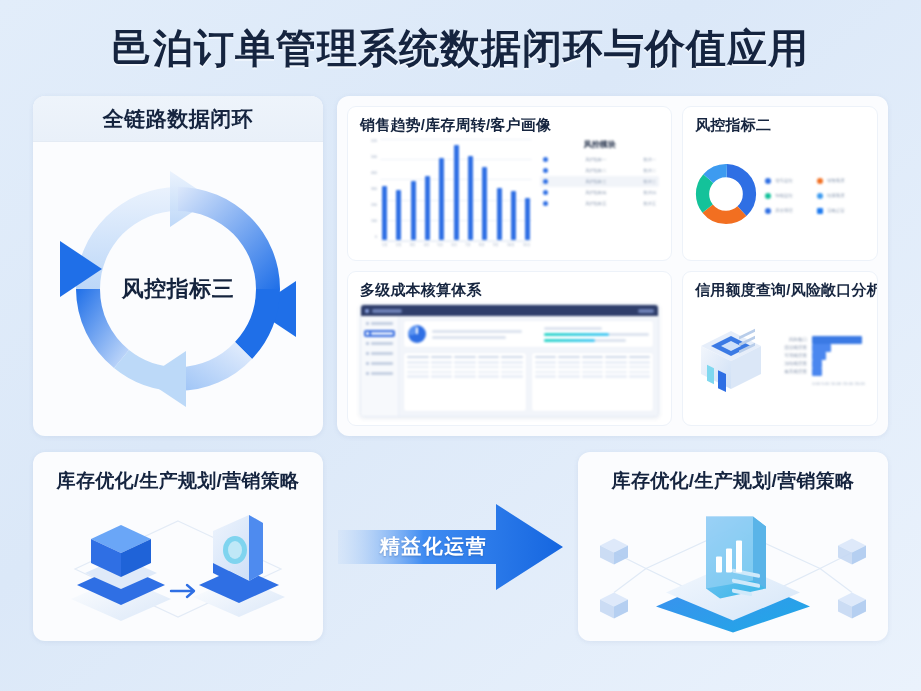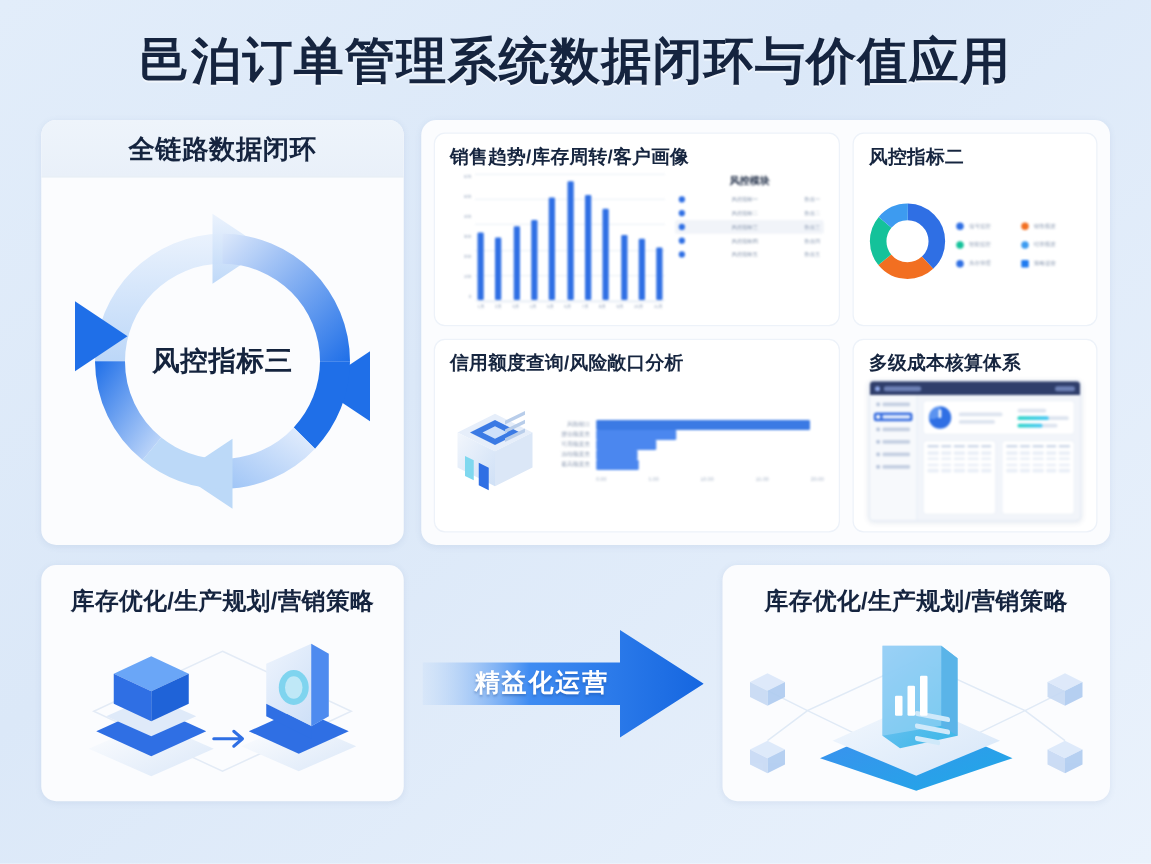--- a/index.html
+++ b/index.html
@@ -432,20 +432,153 @@
               </div>
               <div class="legend-item">
                 <span class="legend-dot" style="background: rgb(47, 111, 228);"></span>
                 <span class="legend-text">库存管理</span>
               </div>
               <div class="legend-item">
                 <span class="legend-dot sq" style="background: rgb(31, 123, 240);"></span>
                 <span class="legend-text">策略运营</span>
               </div>
             </div>
+        </div>
+      </div>
+
+      <div class="mini-card">
+        <div class="mini-title">多级成本核算体系</div>
+        <div class="mini-body">
+          <div class="dash blur-s">
+            <div class="dash-top">
+              <div class="lhs">
+                  <i class="dash-dot"></i>
+                  <b class="dash-pill" style="width:30px"></b>
+                </div>
+              <b class="dash-pill" style="width:16px"></b>
+            </div>
+            <div class="dash-main">
+              <div class="dash-side" id="dashnav">
+                  <div class="dash-nav">
+                    <i></i>
+                    <b></b>
+                  </div>
+                  <div class="dash-nav active">
+                    <i></i>
+                    <b></b>
+                  </div>
+                  <div class="dash-nav">
+                    <i></i>
+                    <b></b>
+                  </div>
+                  <div class="dash-nav">
+                    <i></i>
+                    <b></b>
+                  </div>
+                  <div class="dash-nav">
+                    <i></i>
+                    <b></b>
+                  </div>
+                  <div class="dash-nav">
+                    <i></i>
+                    <b></b>
+                  </div>
+                </div>
+              <div class="dash-content">
+                <div class="dash-card dash-widgets">
+                  <div class="dash-pie"></div>
+                  <div class="dash-lines">
+                      <b style="width:85%"></b>
+                      <b style="width:70%"></b>
+                    </div>
+                  <div class="dash-prog">
+                      <b style="width:55%"></b>
+                      <b class="teal" style="width:100%"></b>
+                      <b class="teal" style="width:78%"></b>
+                    </div>
+                </div>
+                <div class="dash-grids">
+                  <div class="dash-grid" id="grid1">
+                      <div class="hdr">
+                        <i></i>
+                        <i></i>
+                        <i></i>
+                        <i></i>
+                        <i></i>
+                      </div>
+                      <div class="row">
+                        <i></i>
+                        <i></i>
+                        <i></i>
+                        <i></i>
+                        <i></i>
+                      </div>
+                      <div class="row">
+                        <i></i>
+                        <i></i>
+                        <i></i>
+                        <i></i>
+                        <i></i>
+                      </div>
+                      <div class="row">
+                        <i></i>
+                        <i></i>
+                        <i></i>
+                        <i></i>
+                        <i></i>
+                      </div>
+                      <div class="row">
+                        <i></i>
+                        <i></i>
+                        <i></i>
+                        <i></i>
+                        <i></i>
+                      </div>
+                    </div>
+                  <div class="dash-grid" id="grid2">
+                      <div class="hdr">
+                        <i></i>
+                        <i></i>
+                        <i></i>
+                        <i></i>
+                        <i></i>
+                      </div>
+                      <div class="row">
+                        <i></i>
+                        <i></i>
+                        <i></i>
+                        <i></i>
+                        <i></i>
+                      </div>
+                      <div class="row">
+                        <i></i>
+                        <i></i>
+                        <i></i>
+                        <i></i>
+                        <i></i>
+                      </div>
+                      <div class="row">
+                        <i></i>
+                        <i></i>
+                        <i></i>
+                        <i></i>
+                        <i></i>
+                      </div>
+                      <div class="row">
+                        <i></i>
+                        <i></i>
+                        <i></i>
+                        <i></i>
+                        <i></i>
+                      </div>
+                    </div>
+                </div>
+              </div>
+            </div>
+          </div>
         </div>
       </div>
 
       <div class="mini-card">
         <div class="mini-title">信用额度查询/风险敞口分析</div>
         <div class="mini-body credit-body">
           <svg width="72" height="68" viewBox="0 0 72 68">
             <defs>
               <linearGradient id="bg1" x1="0" y1="0" x2="1" y2="1">
                 <stop offset="0" stop-color="#f2f6fc"></stop>
@@ -500,153 +633,20 @@
                 <span>0.00</span>
                 <span>5.00</span>
                 <span>10.00</span>
                 <span>15.00</span>
                 <span>20.00</span>
               </div>
           </div>
         </div>
       </div>
 
-      <div class="mini-card">
-        <div class="mini-title">多级成本核算体系</div>
-        <div class="mini-body">
-          <div class="dash blur-s">
-            <div class="dash-top">
-              <div class="lhs">
-                  <i class="dash-dot"></i>
-                  <b class="dash-pill" style="width:30px"></b>
-                </div>
-              <b class="dash-pill" style="width:16px"></b>
-            </div>
-            <div class="dash-main">
-              <div class="dash-side" id="dashnav">
-                  <div class="dash-nav">
-                    <i></i>
-                    <b></b>
-                  </div>
-                  <div class="dash-nav active">
-                    <i></i>
-                    <b></b>
-                  </div>
-                  <div class="dash-nav">
-                    <i></i>
-                    <b></b>
-                  </div>
-                  <div class="dash-nav">
-                    <i></i>
-                    <b></b>
-                  </div>
-                  <div class="dash-nav">
-                    <i></i>
-                    <b></b>
-                  </div>
-                  <div class="dash-nav">
-                    <i></i>
-                    <b></b>
-                  </div>
-                </div>
-              <div class="dash-content">
-                <div class="dash-card dash-widgets">
-                  <div class="dash-pie"></div>
-                  <div class="dash-lines">
-                      <b style="width:85%"></b>
-                      <b style="width:70%"></b>
-                    </div>
-                  <div class="dash-prog">
-                      <b style="width:55%"></b>
-                      <b class="teal" style="width:100%"></b>
-                      <b class="teal" style="width:78%"></b>
-                    </div>
-                </div>
-                <div class="dash-grids">
-                  <div class="dash-grid" id="grid1">
-                      <div class="hdr">
-                        <i></i>
-                        <i></i>
-                        <i></i>
-                        <i></i>
-                        <i></i>
-                      </div>
-                      <div class="row">
-                        <i></i>
-                        <i></i>
-                        <i></i>
-                        <i></i>
-                        <i></i>
-                      </div>
-                      <div class="row">
-                        <i></i>
-                        <i></i>
-                        <i></i>
-                        <i></i>
-                        <i></i>
-                      </div>
-                      <div class="row">
-                        <i></i>
-                        <i></i>
-                        <i></i>
-                        <i></i>
-                        <i></i>
-                      </div>
-                      <div class="row">
-                        <i></i>
-                        <i></i>
-                        <i></i>
-                        <i></i>
-                        <i></i>
-                      </div>
-                    </div>
-                  <div class="dash-grid" id="grid2">
-                      <div class="hdr">
-                        <i></i>
-                        <i></i>
-                        <i></i>
-                        <i></i>
-                        <i></i>
-                      </div>
-                      <div class="row">
-                        <i></i>
-                        <i></i>
-                        <i></i>
-                        <i></i>
-                        <i></i>
-                      </div>
-                      <div class="row">
-                        <i></i>
-                        <i></i>
-                        <i></i>
-                        <i></i>
-                        <i></i>
-                      </div>
-                      <div class="row">
-                        <i></i>
-                        <i></i>
-                        <i></i>
-                        <i></i>
-                        <i></i>
-                      </div>
-                      <div class="row">
-                        <i></i>
-                        <i></i>
-                        <i></i>
-                        <i></i>
-                        <i></i>
-                      </div>
-                    </div>
-                </div>
-              </div>
-            </div>
-          </div>
-        </div>
-      </div>
-
     </div>
   </div>
 </div>
 
 <div class="bottom-row">
 
   <div class="bottom-card">
     <div class="bottom-title">库存优化/生产规划/营销策略</div>
     <div class="bottom-art">
       <svg width="250" height="130" viewBox="0 0 250 130">

